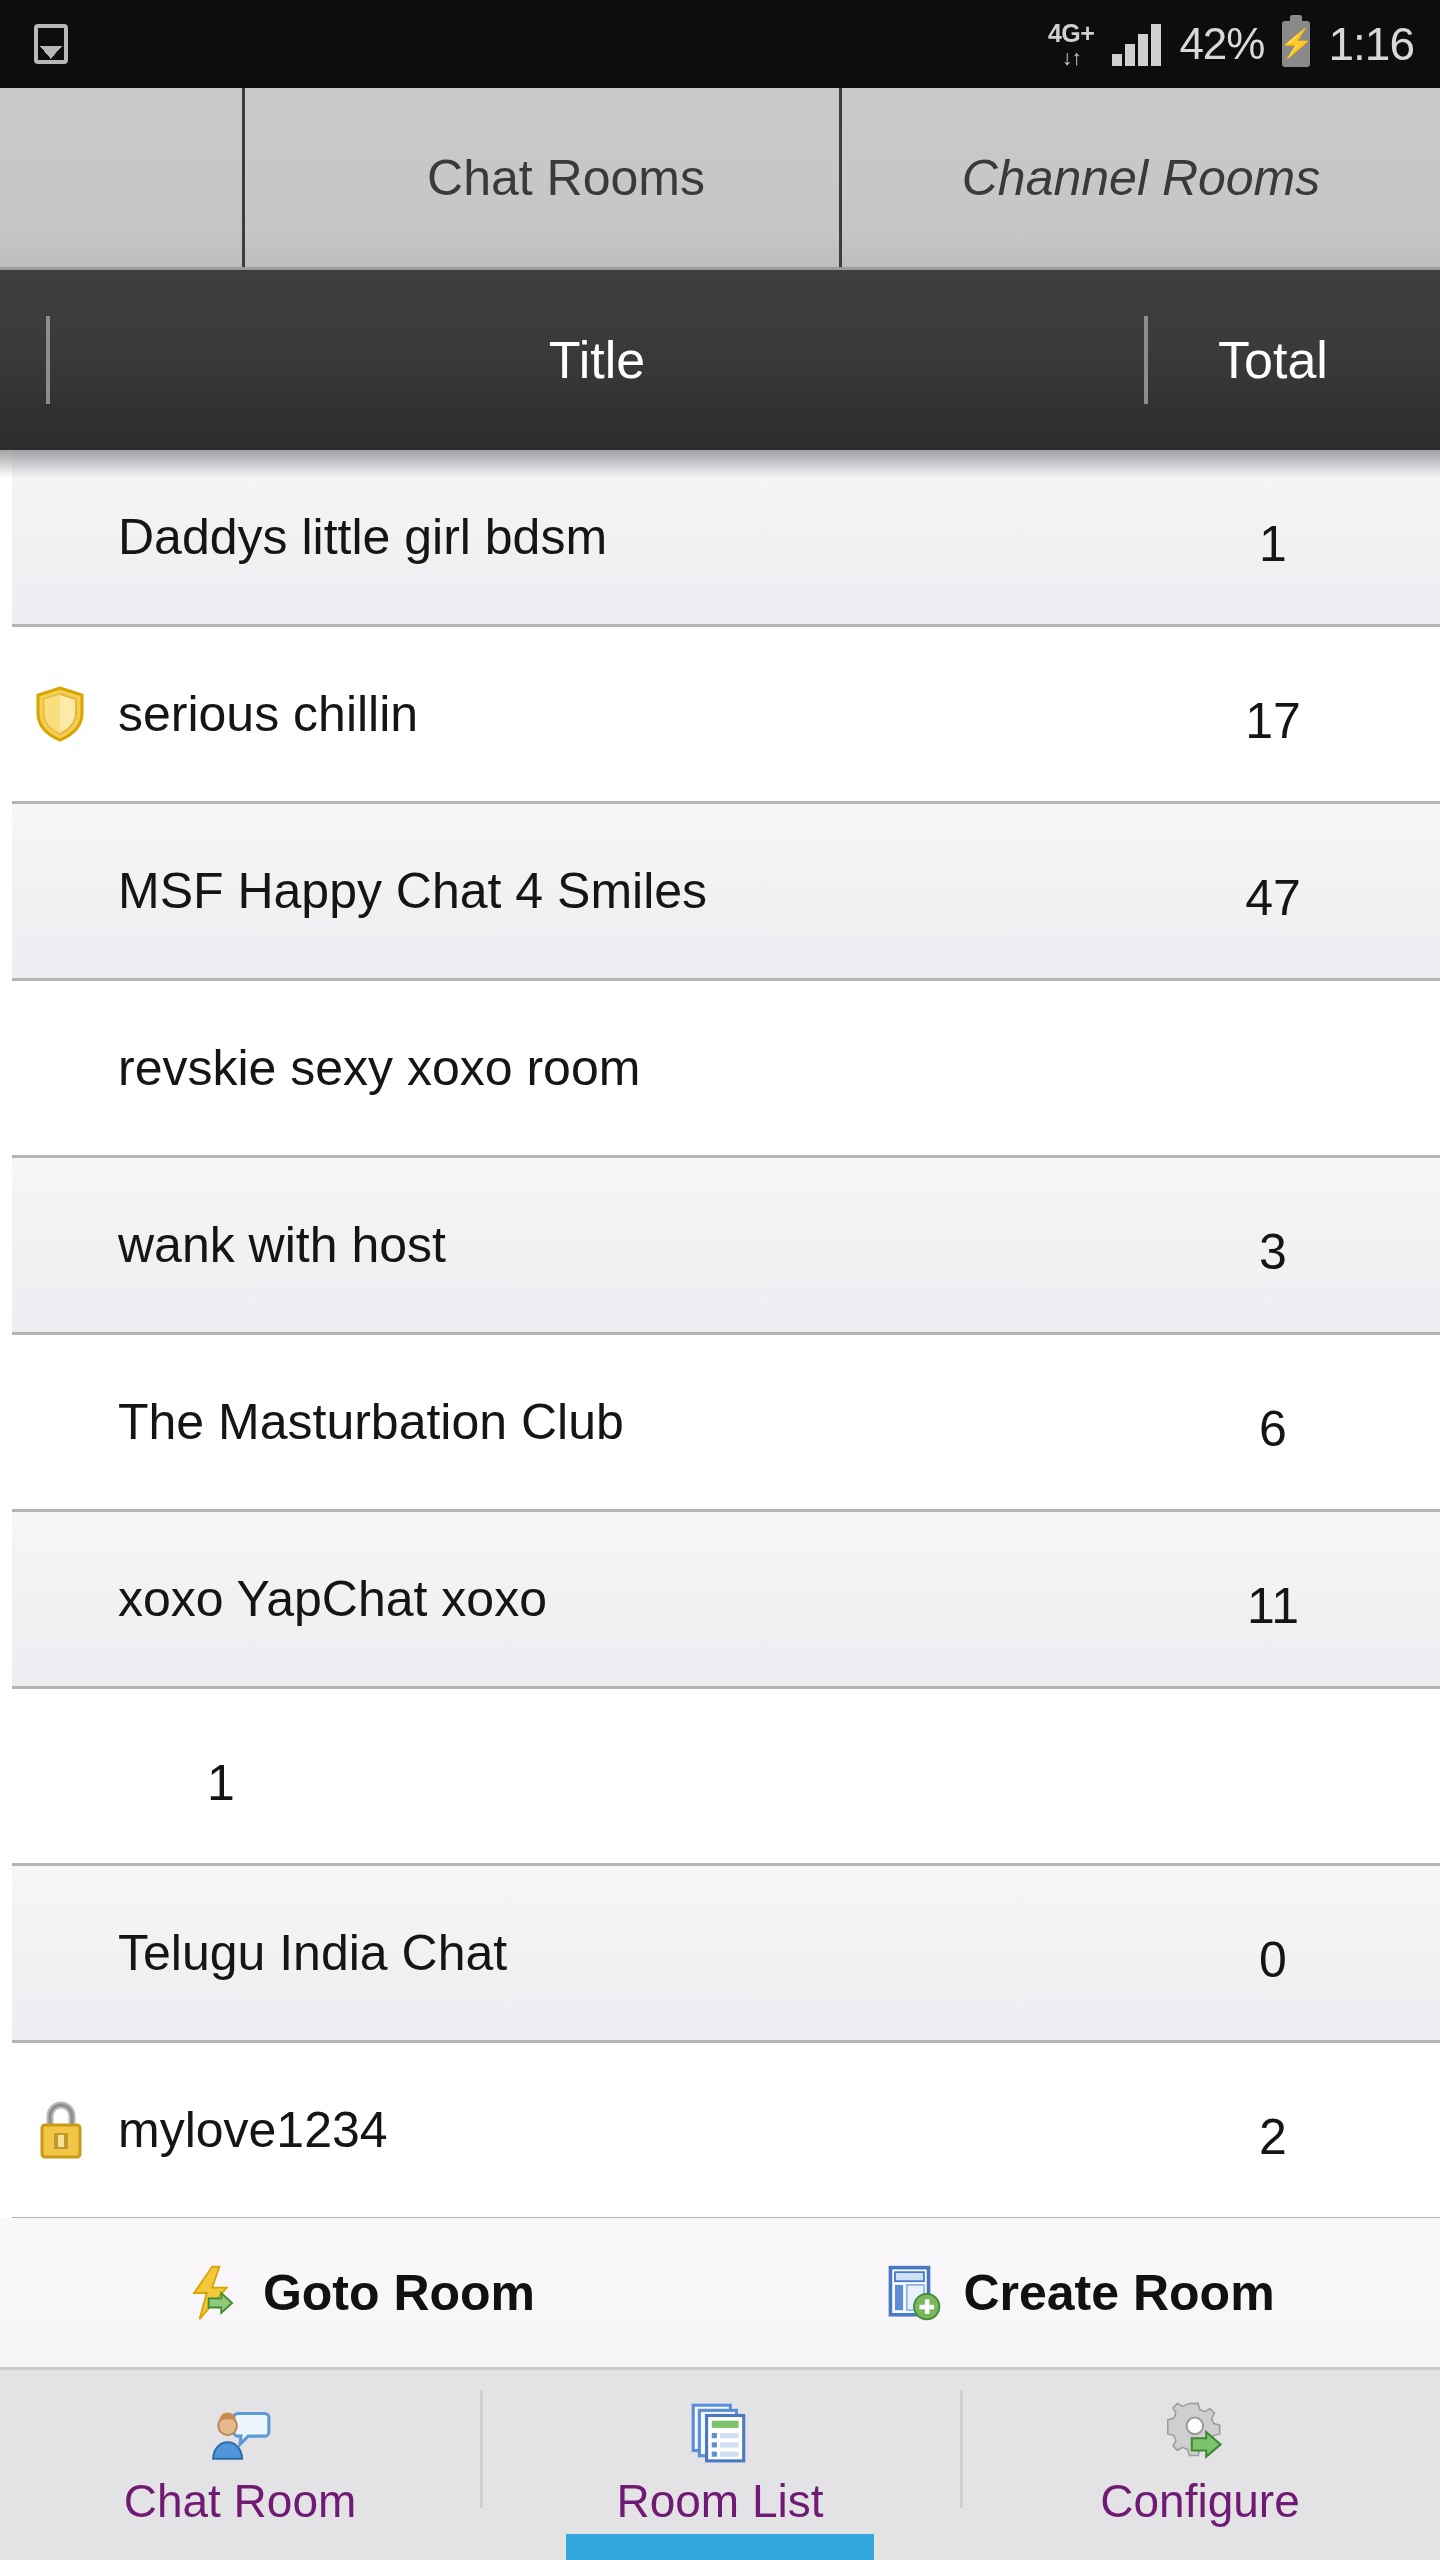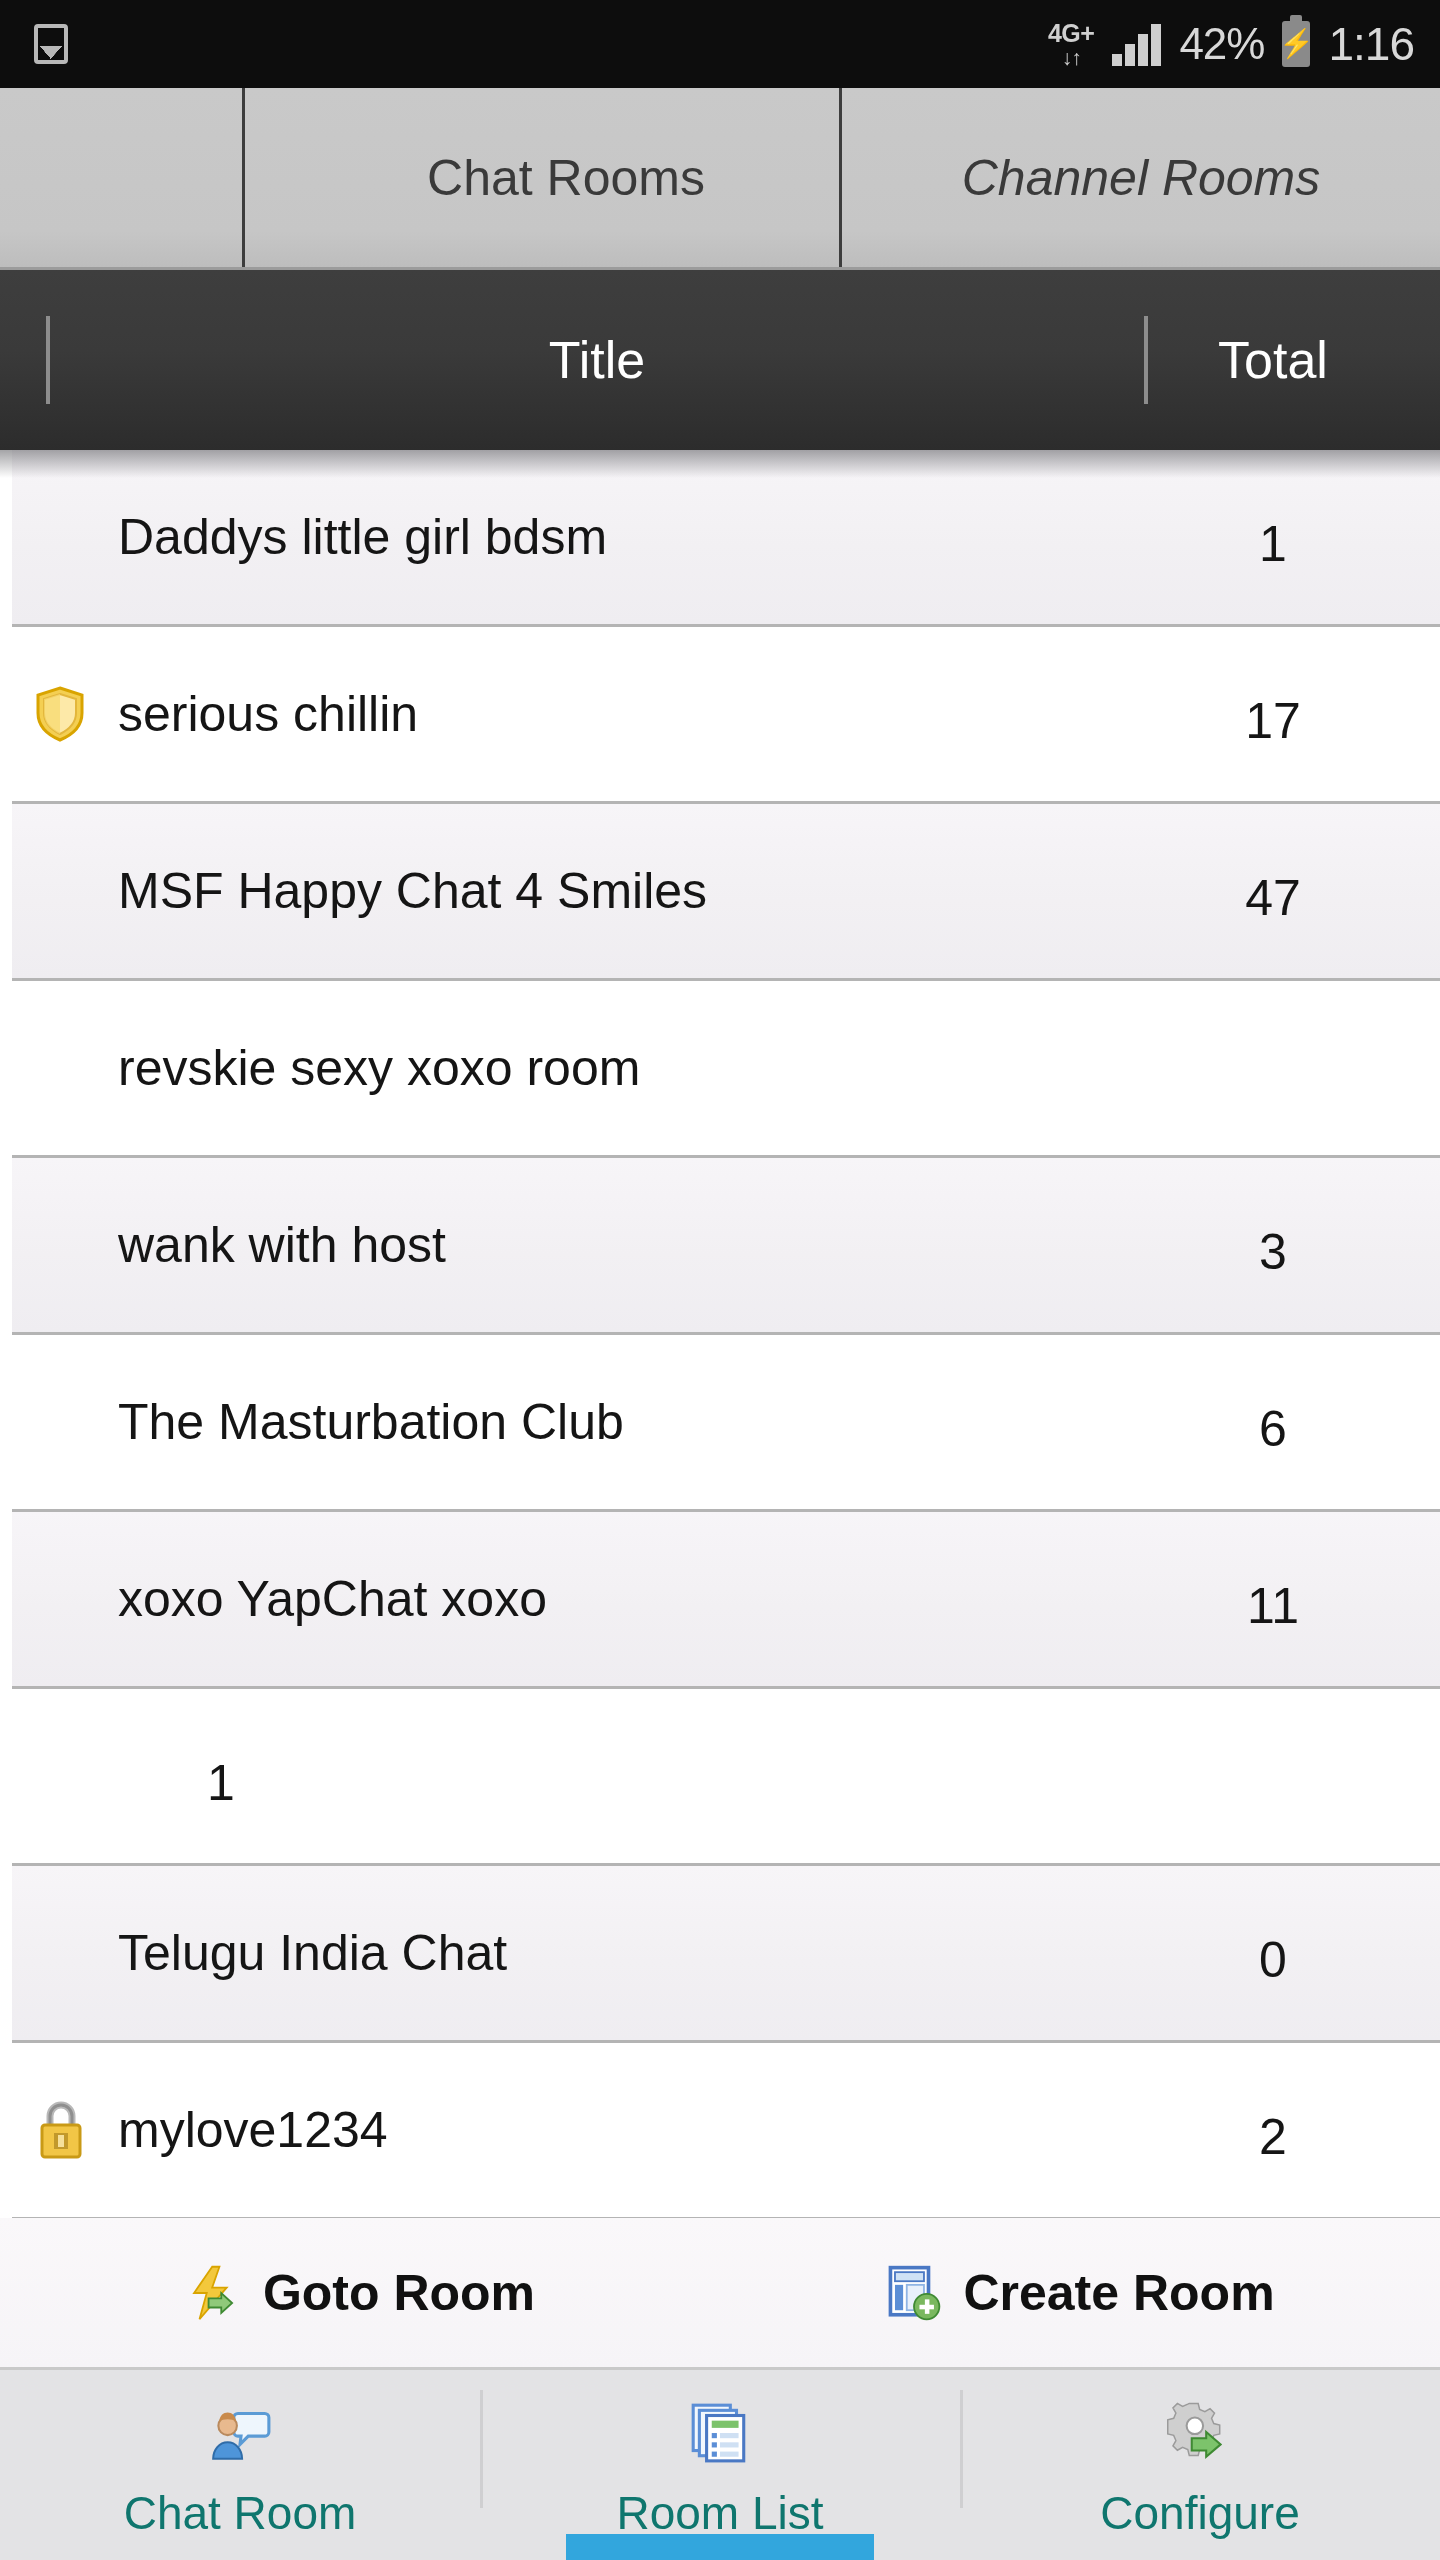--- a/index.html
+++ b/index.html
@@ -212,23 +212,23 @@
     padding-top: 28px;
     position: relative;
   }
   .nav-item + .nav-item::before {
     content: "";
     position: absolute; left: 0; top: 20px; bottom: 52px;
     width: 3px; background: #cfcfd1;
   }
   .nav-icon { width: 66px; height: 68px; display:block; }
   .nav-label {
-    margin-top: 20px;
+    margin-top: 8px;
     font-size: 46px;
-    color: #0f766e;
+    color: #701a75;
   }
   .nav-indicator {
     position: absolute;
     bottom: 0;
     height: 26px;
     background: #32a6dd;
   }
   .nav-item .nav-indicator { left: 18%; right: 18%; }
 </style>
 </head>

